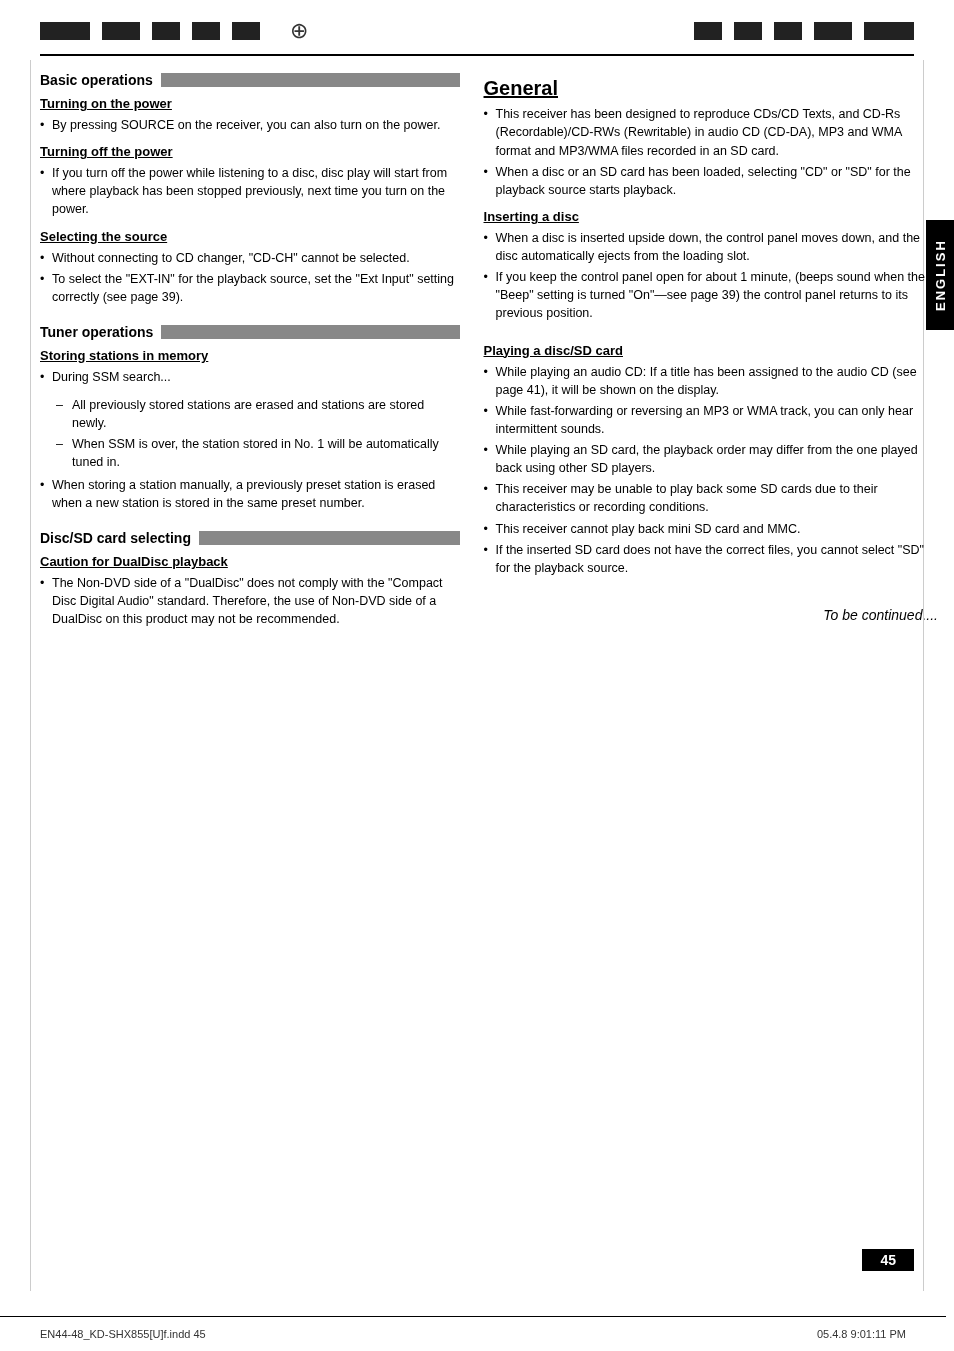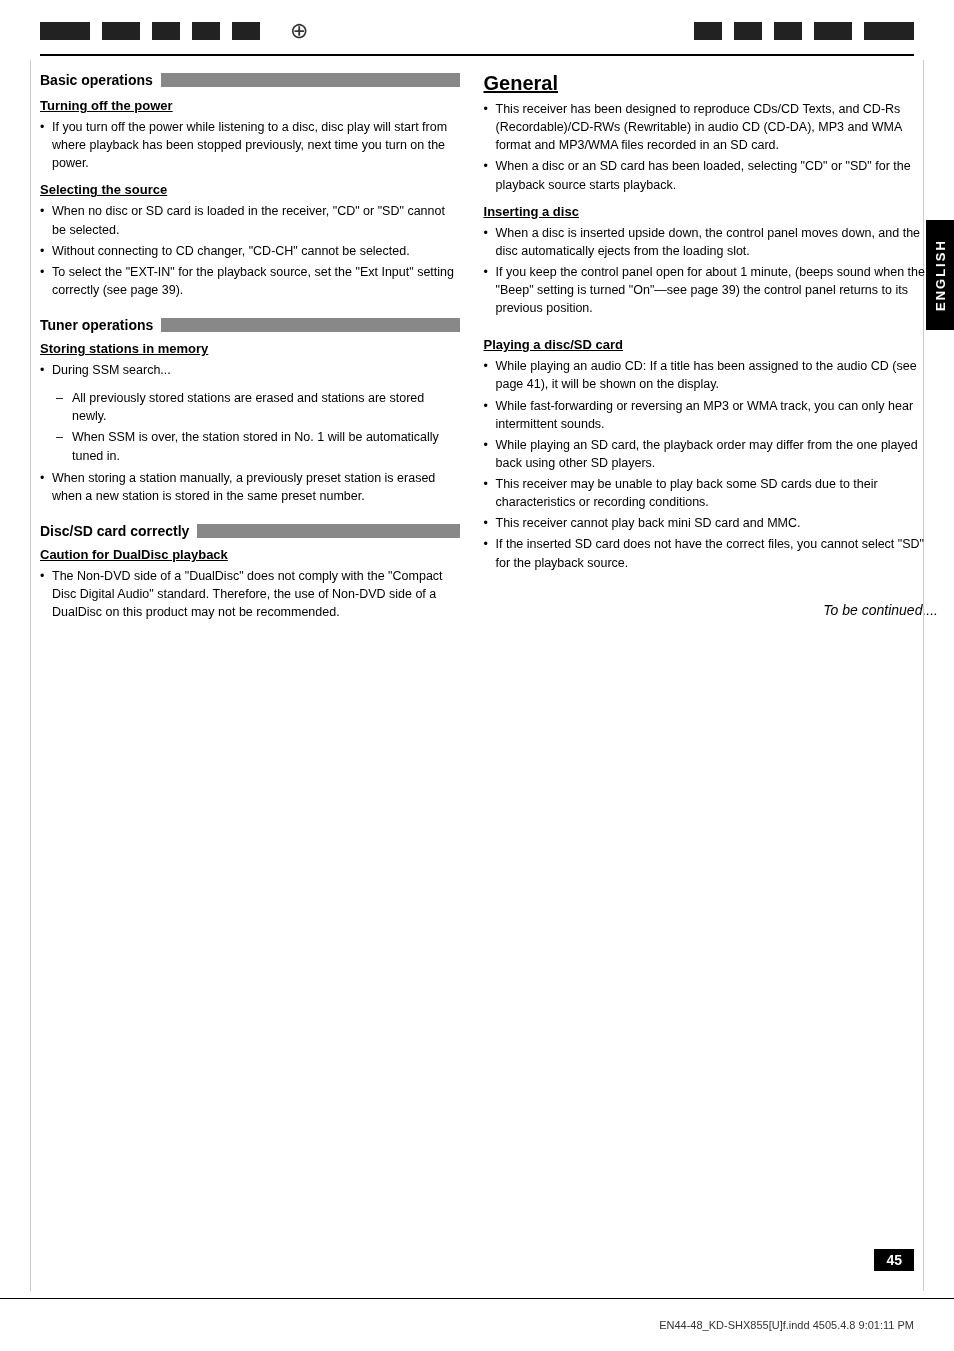--- a/index.html
+++ b/index.html
@@ -70,20 +70,21 @@
     .title-rule {
       border: none;
       border-top: 2px solid #000;
       margin-bottom: 16px;
     }
 
     
     .two-col {
       display: flex;
       gap: 24px;
+      align-items: center;
     }
     .col-left {
       width: 48%;
       flex-shrink: 0;
     }
     .col-right {
       width: 52%;
       flex-shrink: 0;
     }
 
@@ -181,43 +182,43 @@
     .page-number-area {
       position: absolute;
       bottom: 80px;
       right: 40px;
     }
     .page-number-badge {
       background: #000;
       color: #fff;
       font-size: 14px;
       font-weight: bold;
-      padding: 3px 12px;
+      padding: 3px 18px;
       display: inline-block;
     }
 
     
     .to-be-continued {
       text-align: right;
       font-style: italic;
       font-size: 14px;
       margin-top: 30px;
       margin-bottom: 10px;
     }
 
     
     .bottom-bar {
       position: absolute;
       bottom: 0;
       left: 0;
-      right: 0;
+      right: 8px;
       border-top: 1px solid #000;
-      padding: 20px 40px;
-      display: flex;
-      justify-content: flex-end;
+      padding: 11px 40px;
+      display: flex;
+      justify-content: space-between;
       font-size: 11px;
       color: #333;
     }
 
     
     .left-margin-line {
       position: absolute;
       left: 30px;
       top: 60px;
       bottom: 60px;
@@ -272,32 +273,37 @@
 
     <div class="two-col">
 
       <div class="col-left">
 
         <div class="section-header">
           <span class="section-header-text">Basic operations</span>
           <div class="section-bar"></div>
         </div>
 
+        <div class="subsection">
+          <div class="subsection-title subsection-title-first">Turning on the power</div>
+          <ul class="bullet-list">
+            <li>By pressing SOURCE on the receiver, you can also turn on the power.</li>
+          </ul>
+        </div>
 
         <div class="subsection">
           <div class="subsection-title">Turning off the power</div>
           <ul class="bullet-list">
             <li>If you turn off the power while listening to a disc, disc play will start from where playback has been stopped previously, next time you turn on the power.</li>
           </ul>
         </div>
 
         <div class="subsection">
           <div class="subsection-title">Selecting the source</div>
           <ul class="bullet-list">
-            <li>When no disc or SD card is loaded in the receiver, "CD" or "SD" cannot be selected.</li>
             <li>Without connecting to CD changer, "CD-CH" cannot be selected.</li>
             <li>To select the "EXT-IN" for the playback source, set the "Ext Input" setting correctly (see page 39).</li>
           </ul>
         </div>
 
         <div style="margin-top: 18px;">
           <div class="section-header">
             <span class="section-header-text">Tuner operations</span>
             <div class="section-bar"></div>
           </div>
@@ -312,21 +318,21 @@
               <li>When SSM is over, the station stored in No. 1 will be automatically tuned in.</li>
             </ul>
             <ul class="bullet-list">
               <li>When storing a station manually, a previously preset station is erased when a new station is stored in the same preset number.</li>
             </ul>
           </div>
         </div>
 
         <div style="margin-top: 18px;">
           <div class="section-header">
-            <span class="section-header-text">Disc/SD card correctly</span>
+            <span class="section-header-text">Disc/SD card selecting</span>
             <div class="section-bar"></div>
           </div>
 
           <div class="subsection">
             <div class="subsection-title subsection-title-first">Caution for DualDisc playback</div>
             <ul class="bullet-list">
               <li>The Non-DVD side of a "DualDisc" does not comply with the "Compact Disc Digital Audio" standard. Therefore, the use of Non-DVD side of a DualDisc on this product may not be recommended.</li>
             </ul>
           </div>
         </div>

